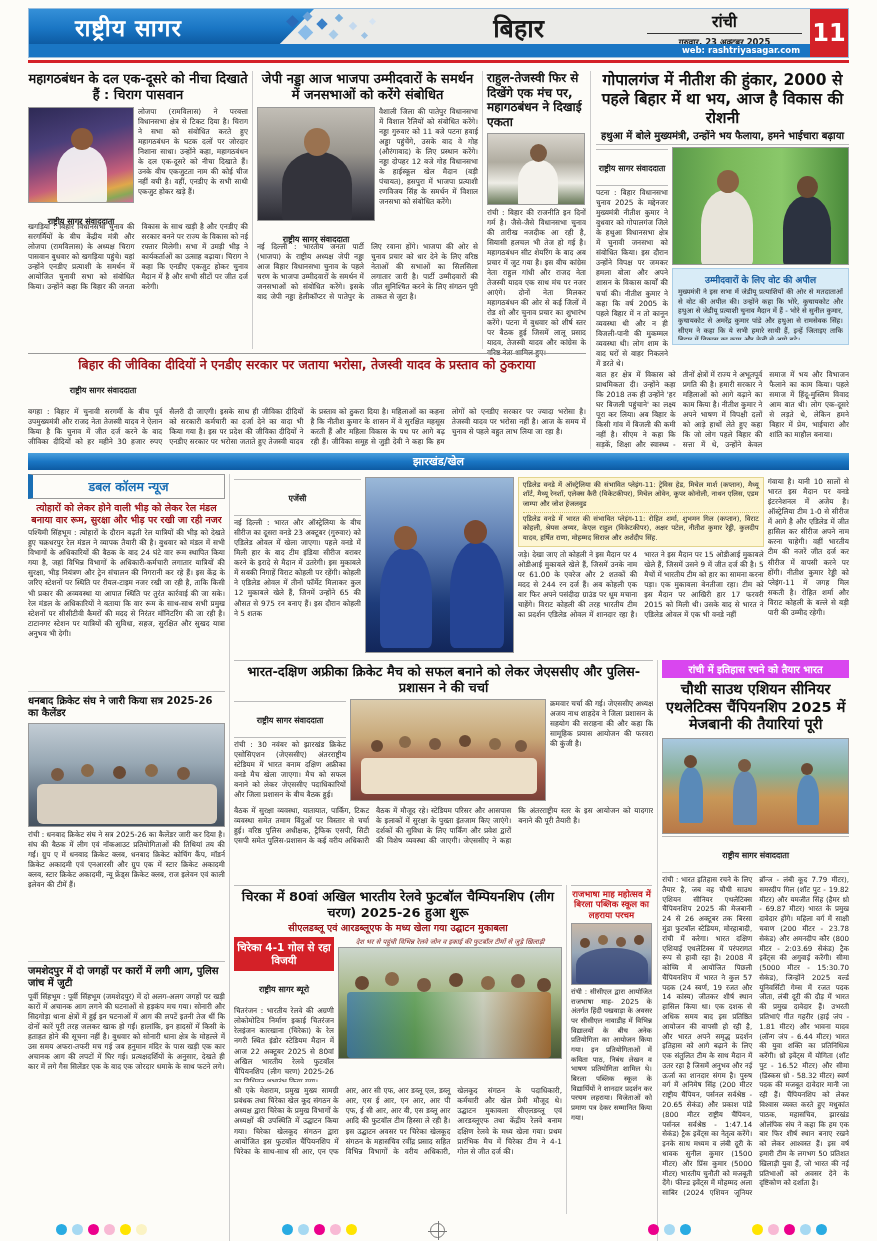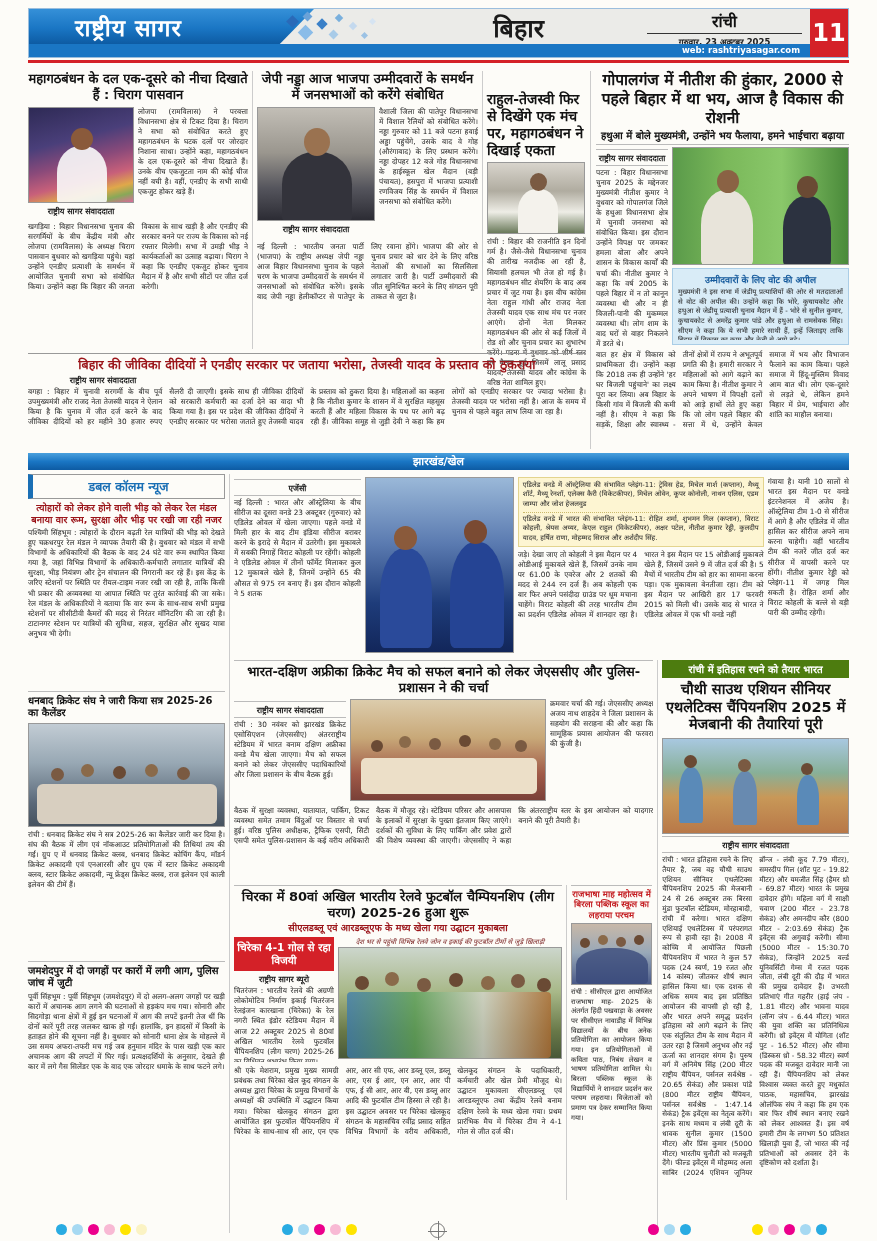--- a/index.html
+++ b/index.html
@@ -26,21 +26,21 @@
     color:#fff; font-size:24px; font-weight:bold; display:flex; align-items:center; justify-content:center; }
   .mast-web { position:absolute; left:0; right:38px; bottom:0; height:13px;
     background:linear-gradient(180deg,#2a86cе,#1a76c4); background-color:#1a76c4;
     color:#fff; font-size:8.5px; font-weight:bold; text-align:right; line-height:13px; padding-right:10px; }
   .mast-underline { height:3px; background:#d42128; margin-top:2px; }
 
   
   .hl { font-weight:bold; color:#121212; line-height:1.22; }
   .hl-maroon { color:#9b151a; }
   .hl-navy { color:#15235c; }
-  .byline { font-weight:bold; font-size:8px; text-align:center; color:#222; padding:2px 0; }
+  .byline { font-weight:bold; font-size:8px; text-align:center; color:#222; padding:12px 0; }
   .byline.rule { border-top:1px solid #bbb; border-bottom:1px solid #bbb; margin:2px 0; }
   .bt { font-size:7.3px; line-height:1.38; text-align:justify; color:#222; overflow:hidden; }
   .ph { position:relative; border:1px solid #999; overflow:hidden; }
   .fig { position:absolute; border-radius:46% 46% 8% 8%; }
   .fighead { position:absolute; border-radius:50%; }
   .cols2 { column-count:2; column-gap:7px; }
   .cols3 { column-count:3; column-gap:7px; }
   .cols4 { column-count:4; column-gap:7px; }
 
   
@@ -62,21 +62,21 @@
   .sp-left { width:197px; }
   .sp-right { width:620px; border-left:1px solid #ccc; padding-left:4px; }
   .dcn-title { color:#1a6fb5; font-weight:bold; font-size:12.5px; text-align:center;
     border:1px solid #999; border-left:5px solid #1a6fb5; padding:3px 0; margin-bottom:3px; }
   .odi-row { display:flex; gap:4px; margin-top:3px; height:178px; }
   .xi-box { background:#fdf5d2; border:1px solid #e3d48e; padding:3px 4px; font-size:6.9px; line-height:1.35; text-align:justify; color:#222; }
   .xi-box .lead { color:#c41e22; font-weight:bold; }
   .mid-row { display:flex; gap:4px; margin-top:5px; }
   .mid-col { width:420px; }
   .ath-col { width:192px; border-left:1px solid #ccc; padding-left:4px; }
-  .kicker { background:#4d7c0f; color:#fff; font-weight:bold; font-size:10px; text-align:center; padding:2px 0; }
+  .kicker { background:#d946ef; color:#fff; font-weight:bold; font-size:10px; text-align:center; padding:2px 0; }
   .appeal { background:#d9ecf7; border:1px solid #aacde6; padding:4px 5px; margin-top:3px; }
   .appeal-title { color:#155a9c; font-weight:bold; font-size:9px; text-align:center; margin-bottom:2px; }
   .result-box { background:#d42128; color:#fff; font-weight:bold; font-size:10.5px; text-align:center; padding:4px 2px; line-height:1.25; }
   .fb-row { display:flex; gap:4px; margin-top:3px; }
   .caption { font-size:6.8px; color:#7a2020; text-align:center; font-style:italic; margin-bottom:1px; }
   .school-col { width:86px; border-left:1px solid #ccc; padding-left:4px; }
 
   
   .deco { position:absolute; bottom:4px; left:0; width:877px; height:14px; }
   .dot { position:absolute; width:11px; height:11px; border-radius:50%; top:1px; }
@@ -143,21 +143,21 @@
                   <i class="fighead" style="left:46px;top:20px;width:26px;height:28px;background:#9a7250;"></i>
                 </div>
                 <div class="byline">राष्ट्रीय सागर संवाददाता</div>
               </div>
               <div class="bt" style="flex:1; height:130px;">वैशाली जिला की पातेपुर विधानसभा में विशाल रैलियों को संबोधित करेंगे। नड्डा गुरुवार को 11 बजे पटना हवाई अड्डा पहुंचेंगे, उसके बाद वे गोह (औरंगाबाद) के लिए प्रस्थान करेंगे। नड्डा दोपहर 12 बजे गोह विधानसभा के हाईस्कूल खेल मैदान (बड़ी पंचायत), हसपुरा में भाजपा प्रत्याशी रणविजय सिंह के समर्थन में विशाल जनसभा को संबोधित करेंगे।</div>
             </div>
             <div class="bt cols2" style="height:134px; margin-top:3px;">नई दिल्ली : भारतीय जनता पार्टी (भाजपा) के राष्ट्रीय अध्यक्ष जेपी नड्डा आज बिहार विधानसभा चुनाव के पहले चरण के भाजपा उम्मीदवारों के समर्थन में जनसभाओं को संबोधित करेंगे। इसके बाद जेपी नड्डा हेलीकॉप्टर से पातेपुर के लिए रवाना होंगे। भाजपा की ओर से चुनाव प्रचार को धार देने के लिए वरिष्ठ नेताओं की सभाओं का सिलसिला लगातार जारी है। पार्टी उम्मीदवारों की जीत सुनिश्चित करने के लिए संगठन पूरी ताकत से जुटा है।</div>
           </div>
 
           <div class="colC">
-            <div class="hl" style="font-size:14px;margin-top:20px;">राहुल-तेजस्वी फिर से दिखेंगे एक मंच पर, महागठबंधन ने दिखाई एकता</div>
+            <div class="hl" style="font-size:12px;">राहुल-तेजस्वी फिर से दिखेंगे एक मंच पर, महागठबंधन ने दिखाई एकता</div>
             <div class="ph" style="width:98px;height:72px;margin-top:3px;background:linear-gradient(180deg,#d8d4cc 0%,#b0aca0 40%,#eeede6 70%,#6a7a5a 100%);">
               <i class="fig" style="left:30px;top:26px;width:40px;height:46px;background:#f4f2ec;"></i>
               <i class="fighead" style="left:42px;top:10px;width:17px;height:18px;background:#7a5a42;"></i>
             </div>
             <div class="bt" style="height:166px; margin-top:3px;">रांची : बिहार की राजनीति इन दिनों गर्म है। जैसे-जैसे विधानसभा चुनाव की तारीख नजदीक आ रही है, सियासी हलचल भी तेज हो गई है। महागठबंधन सीट शेयरिंग के बाद अब प्रचार में जुट गया है। इस बीच कांग्रेस नेता राहुल गांधी और राजद नेता तेजस्वी यादव एक साथ मंच पर नजर आएंगे। दोनों नेता मिलकर महागठबंधन की ओर से कई जिलों में रोड शो और चुनाव प्रचार का शुभारंभ करेंगे। पटना में बुधवार को शीर्ष स्तर पर बैठक हुई जिसमें लालू प्रसाद यादव, तेजस्वी यादव और कांग्रेस के वरिष्ठ नेता शामिल हुए।</div>
           </div>
         </div>
 
         <div class="jeevika">
           <div class="hl hl-maroon" style="font-size:12.5px; text-align:center;">बिहार की जीविका दीदियों ने एनडीए सरकार पर जताया भरोसा, तेजस्वी यादव के प्रस्ताव को ठुकराया</div>

